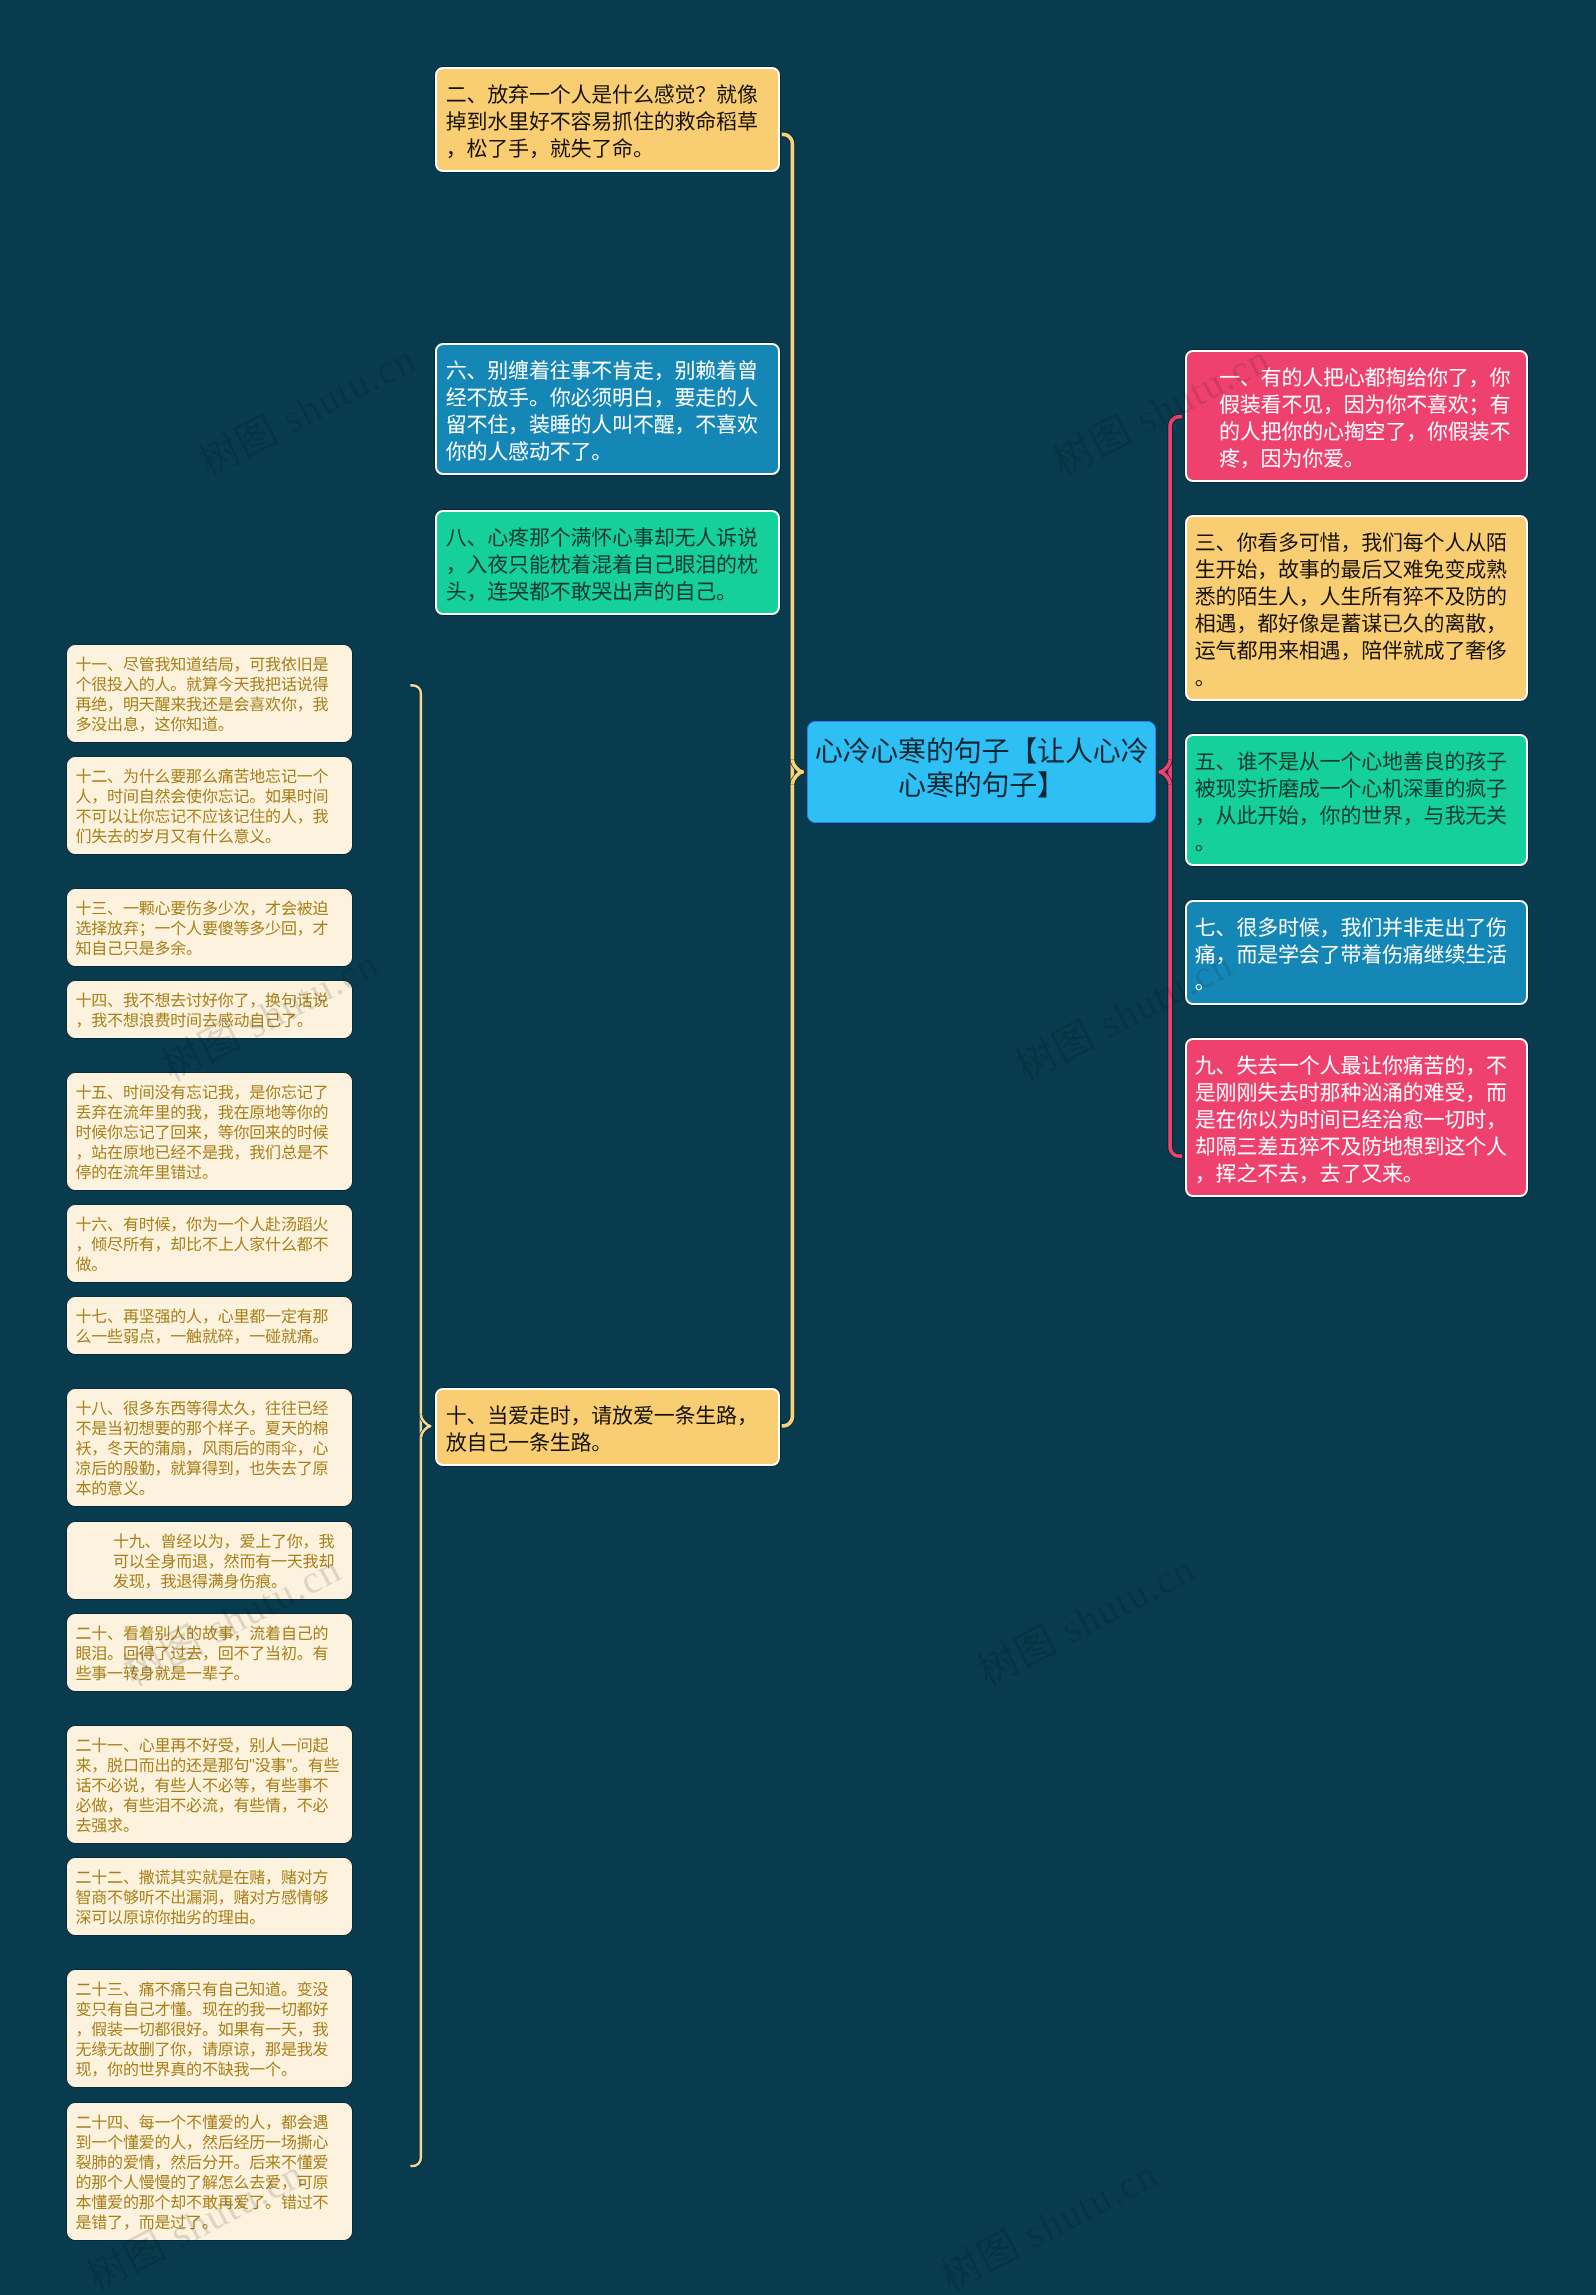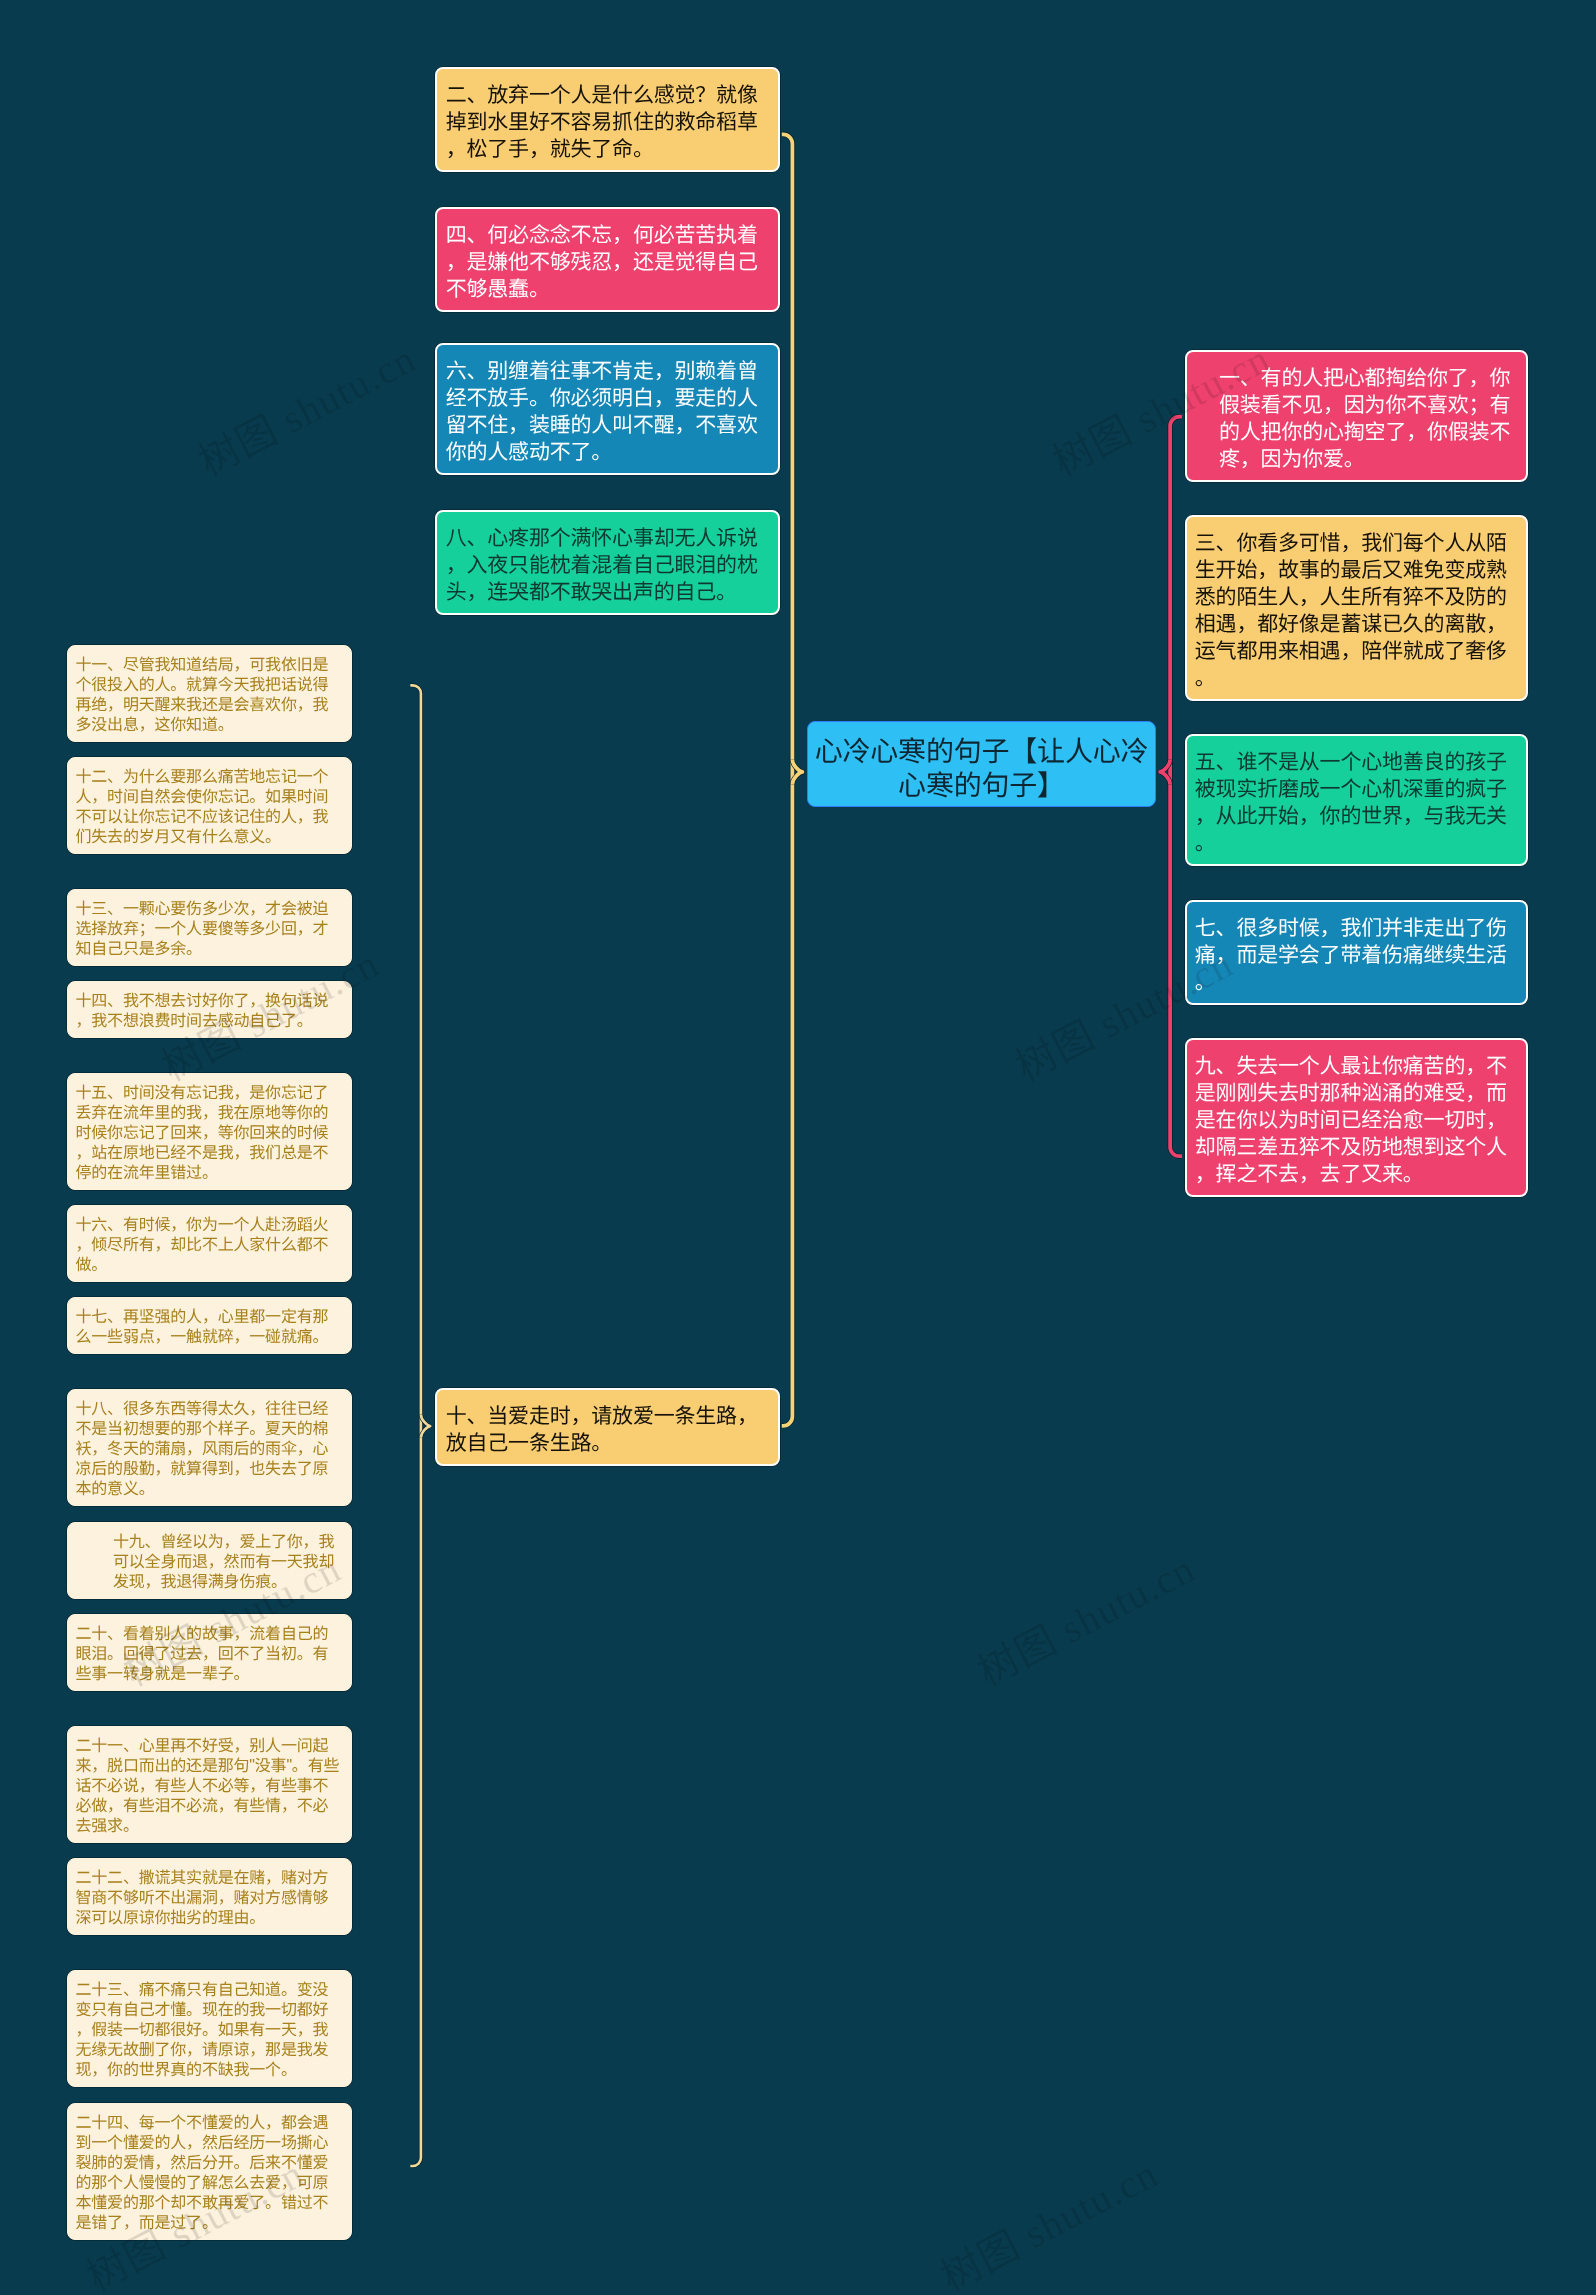--- a/index.html
+++ b/index.html
@@ -47,23 +47,22 @@
       <path d="M 1896 668.5 L 1892 668.5 A 15 15 0 0 0 1877 683.5 L 1877 1840 A 15 15 0 0 0 1892 1855 L 1896 1855" fill="none" stroke="#ee416e" stroke-width="6" stroke-linecap="butt" stroke-linejoin="round"></path>
       <path d="M 658 1099.5 L 662 1099.5 A 13 13 0 0 1 675 1112.5 L 675 3462 A 13 13 0 0 1 662 3475 L 658 3475" fill="none" stroke="#06202b" stroke-width="6.4" stroke-linecap="butt" stroke-linejoin="round"></path>
       <path d="M 658 1099.5 L 662 1099.5 A 13 13 0 0 1 675 1112.5 L 675 3462 A 13 13 0 0 1 662 3475 L 658 3475" fill="none" stroke="#eed99b" stroke-width="4.2" stroke-linecap="butt" stroke-linejoin="round"></path>
       <path d="M 1271 1218.5 C 1271 1227.94 1282.2 1238.02 1287 1238.5 C 1282.2 1238.98 1271 1249.06 1271 1258.5" fill="none" stroke="#06202b" stroke-width="8.2" stroke-linecap="butt" stroke-linejoin="round"></path>
       <path d="M 1271 1218.5 C 1271 1227.94 1282.2 1238.02 1287 1238.5 C 1282.2 1238.98 1271 1249.06 1271 1258.5" fill="none" stroke="#f7d377" stroke-width="6" stroke-linecap="butt" stroke-linejoin="round"></path>
       <path d="M 1877 1218.5 C 1877 1227.94 1865.8 1238.02 1861 1238.5 C 1865.8 1238.98 1877 1249.06 1877 1258.5" fill="none" stroke="#06202b" stroke-width="8.2" stroke-linecap="butt" stroke-linejoin="round"></path>
       <path d="M 1877 1218.5 C 1877 1227.94 1865.8 1238.02 1861 1238.5 C 1865.8 1238.98 1877 1249.06 1877 1258.5" fill="none" stroke="#ee416e" stroke-width="6" stroke-linecap="butt" stroke-linejoin="round"></path>
       <path d="M 675 2269.25 C 675 2278.1 685.5 2287.55 690 2288 C 685.5 2288.45 675 2297.9 675 2306.75" fill="none" stroke="#06202b" stroke-width="6.4" stroke-linecap="butt" stroke-linejoin="round"></path>
       <path d="M 675 2269.25 C 675 2278.1 685.5 2287.55 690 2288 C 685.5 2288.45 675 2297.9 675 2306.75" fill="none" stroke="#eed99b" stroke-width="4.2" stroke-linecap="butt" stroke-linejoin="round"></path>
     </svg>
-  <div id="centerNode" style="left: 807px; top: 721px; width: 349px; height: 86px;">心冷心寒的句子【让人心冷心寒的句子】</div>
+  <div id="centerNode" style="left: 807px; top: 721px; width: 349px; height: 102px;">心冷心寒的句子【让人心冷心寒的句子】</div>
 <div class="node lvl1" id="item-2" style="left: 435px; top: 67px; background: rgb(249, 206, 115); color: rgb(23, 18, 8);">二、放弃一个人是什么感觉？就像掉到水里好不容易抓住的救命稻草，松了手，就失了命。</div>
-    <div class="node lvl1" id="item-4" style="left: 435px; top: 207px; background: rgb(238, 65, 110); color: rgb(255, 255, 255);">四、何必念念不忘，何必苦苦执着，是嫌他不够残忍，还是觉得自己不够愚蠢。</div>
     <div class="node lvl1" id="item-6" style="left: 435px; top: 343px; background: rgb(21, 135, 183); color: rgb(255, 255, 255);">六、别缠着往事不肯走，别赖着曾经不放手。你必须明白，要走的人留不住，装睡的人叫不醒，不喜欢你的人感动不了。</div>
     <div class="node lvl1" id="item-8" style="left: 435px; top: 510px; background: rgb(21, 208, 154); color: rgb(15, 56, 48);">八、心疼那个满怀心事却无人诉说，入夜只能枕着混着自己眼泪的枕头，连哭都不敢哭出声的自己。</div>
     <div class="node lvl1" id="item-10" style="left: 435px; top: 1388px; background: rgb(249, 206, 115); color: rgb(23, 18, 8);">十、当爱走时，请放爱一条生路，放自己一条生路。</div>
     <div class="node lvl1r" id="item-1" style="left: 1185px; top: 350px; background: rgb(238, 65, 110); color: rgb(255, 255, 255); padding-left: 32px;">一、有的人把心都掏给你了，你假装看不见，因为你不喜欢；有的人把你的心掏空了，你假装不疼，因为你爱。</div>
     <div class="node lvl1r" id="item-3" style="left: 1185px; top: 515px; background: rgb(249, 206, 115); color: rgb(23, 18, 8);">三、你看多可惜，我们每个人从陌生开始，故事的最后又难免变成熟悉的陌生人，人生所有猝不及防的相遇，都好像是蓄谋已久的离散，运气都用来相遇，陪伴就成了奢侈。</div>
     <div class="node lvl1r" id="item-5" style="left: 1185px; top: 734px; background: rgb(21, 208, 154); color: rgb(15, 56, 48);">五、谁不是从一个心地善良的孩子被现实折磨成一个心机深重的疯子，从此开始，你的世界，与我无关。</div>
     <div class="node lvl1r" id="item-7" style="left: 1185px; top: 900px; background: rgb(21, 135, 183); color: rgb(255, 255, 255);">七、很多时候，我们并非走出了伤痛，而是学会了带着伤痛继续生活。</div>
     <div class="node lvl1r" id="item-9" style="left: 1185px; top: 1038px; background: rgb(238, 65, 110); color: #ffffff;">九、失去一个人最让你痛苦的，不是刚刚失去时那种汹涌的难受，而是在你以为时间已经治愈一切时，却隔三差五猝不及防地想到这个人，挥之不去，去了又来。</div>
     <div class="node lvl2" id="item-11" style="left: 67px; top: 645px;">十一、尽管我知道结局，可我依旧是个很投入的人。就算今天我把话说得再绝，明天醒来我还是会喜欢你，我多没出息，这你知道。</div>
     <div class="node lvl2" id="item-12" style="left: 67px; top: 757px;">十二、为什么要那么痛苦地忘记一个人，时间自然会使你忘记。如果时间不可以让你忘记不应该记住的人，我们失去的岁月又有什么意义。</div>

